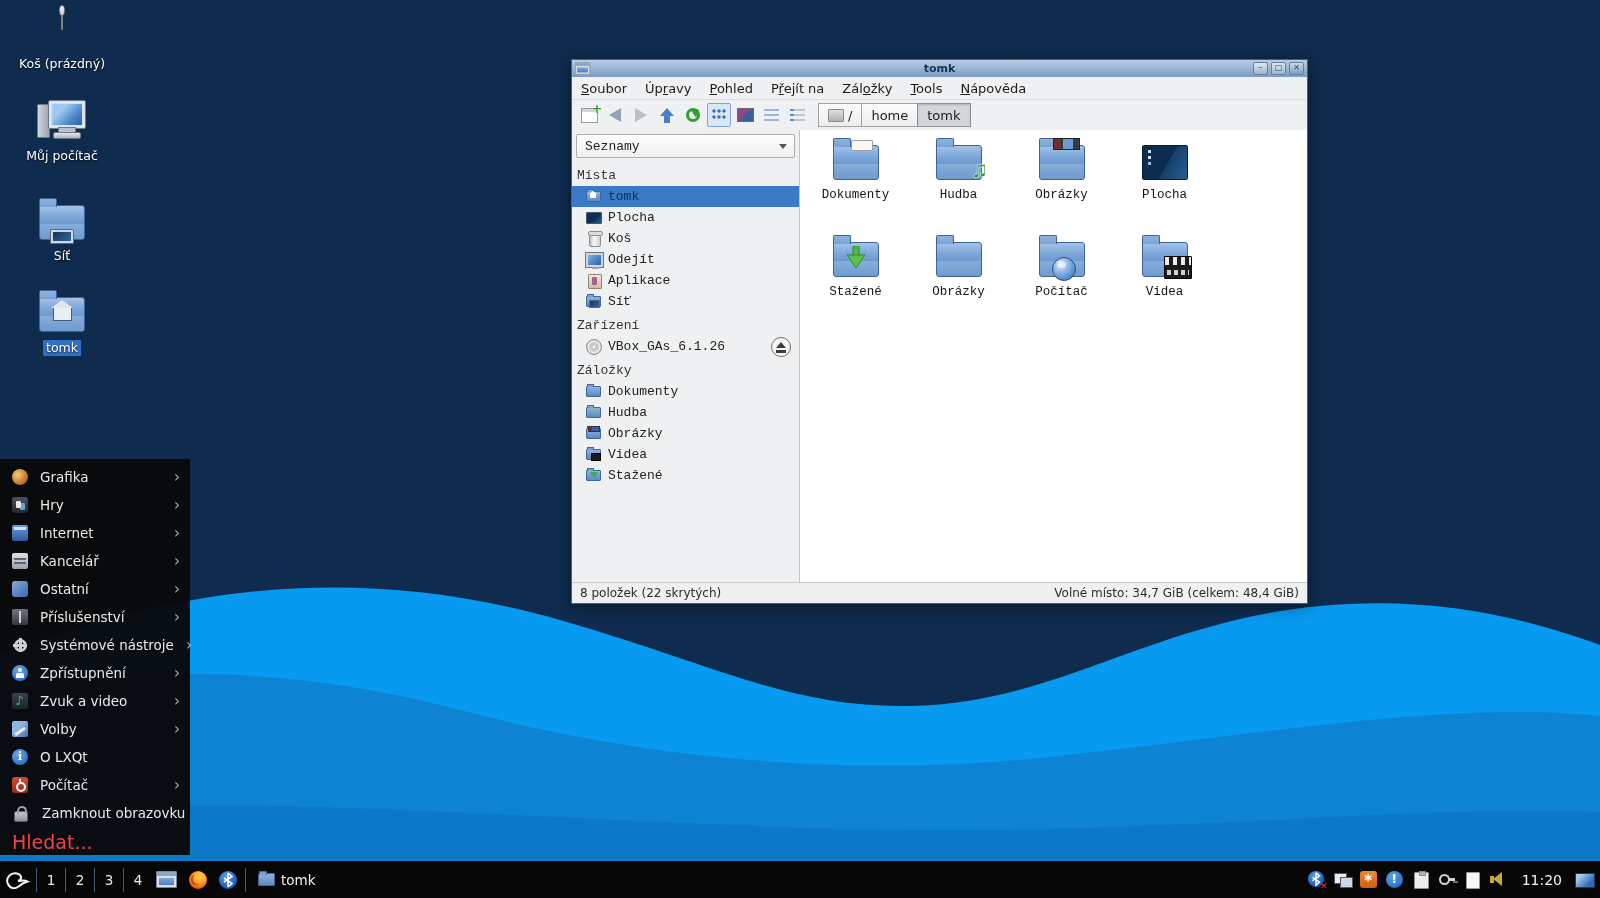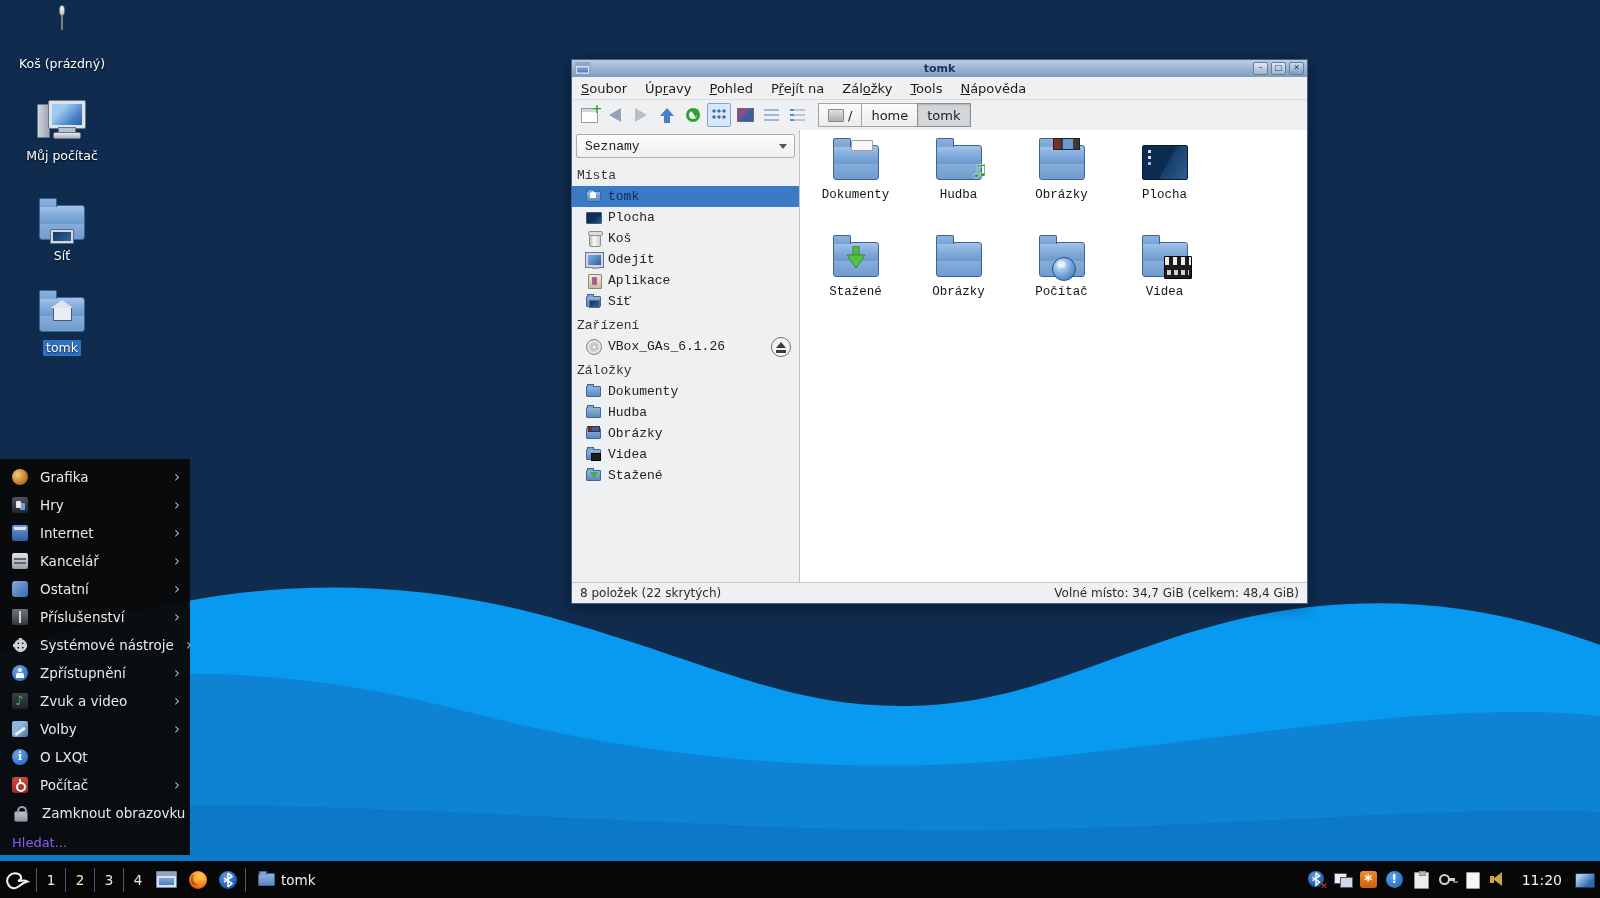--- a/index.html
+++ b/index.html
@@ -37,21 +37,21 @@
   .em-bighome{left:13px;top:9px;width:17px;height:12px;background:#e9eef5;border:1px solid #4d5a74;}
   .em-bighome::before{content:'';position:absolute;top:-8px;left:-3px;border-left:11px solid transparent;border-right:11px solid transparent;border-bottom:8px solid #dfe6ef;}
   .em-net{left:10px;bottom:-5px;width:22px;height:13px;background:#cfd8e4;border:1px solid #5f6a7a;border-radius:1px;}
   .em-net::before{content:'';position:absolute;inset:2px;background:linear-gradient(135deg,#16365c,#2e639c);}
   
   .startmenu{position:absolute;left:0;top:459px;width:190px;height:396px;background:rgba(9,9,10,.97);z-index:5;
     display:flex;flex-direction:column;padding-top:4px;box-sizing:border-box;}
   .sm-item{height:28px;display:flex;align-items:center;padding:0 10px 0 12px;gap:12px;color:#e9e9e9;font-size:13.5px;cursor:default;}
   .sm-item .sm-label{flex:1;white-space:nowrap;}
   .sm-item .chev{color:#aeb6bf;font-size:15px;line-height:1;}
-  .sm-search{height:26px;margin-top:auto;display:flex;align-items:center;padding:0 12px;color:#8b5cf6;font-size:13px;}
+  .sm-search{height:26px;margin-top:auto;display:flex;align-items:center;padding:0 12px;color:#ef4444;font-size:19px;}
   
   .mi{width:16px;height:16px;display:inline-block;position:relative;flex:none;}
   .mi-graphics{border-radius:50%;background:radial-gradient(circle at 35% 35%,#f2cd7c,#c8812f 55%,#7e4a14);}
   .mi-games{background:linear-gradient(#4a5160,#23272e);border-radius:3px;}
   .mi-games::before{content:'';position:absolute;left:4px;top:4px;width:5px;height:7px;background:#e8e8e8;border-radius:1px;box-shadow:4px 2px 0 #6f9fd8;}
   .mi-internet{background:linear-gradient(#6d9bd8,#2c5c9e);border-radius:2px;}
   .mi-internet::before{content:'';position:absolute;left:2px;top:2px;right:2px;height:3px;background:#d8e4f2;}
   .mi-office{background:linear-gradient(#dfe3e8,#98a0a9);border-radius:2px;}
   .mi-office::before{content:'';position:absolute;left:2px;top:5px;right:2px;height:2px;background:#5c646d;box-shadow:0 4px 0 #5c646d;}
   .mi-other{background:linear-gradient(135deg,#85a9dc,#3b69ab);border-radius:3px;}

